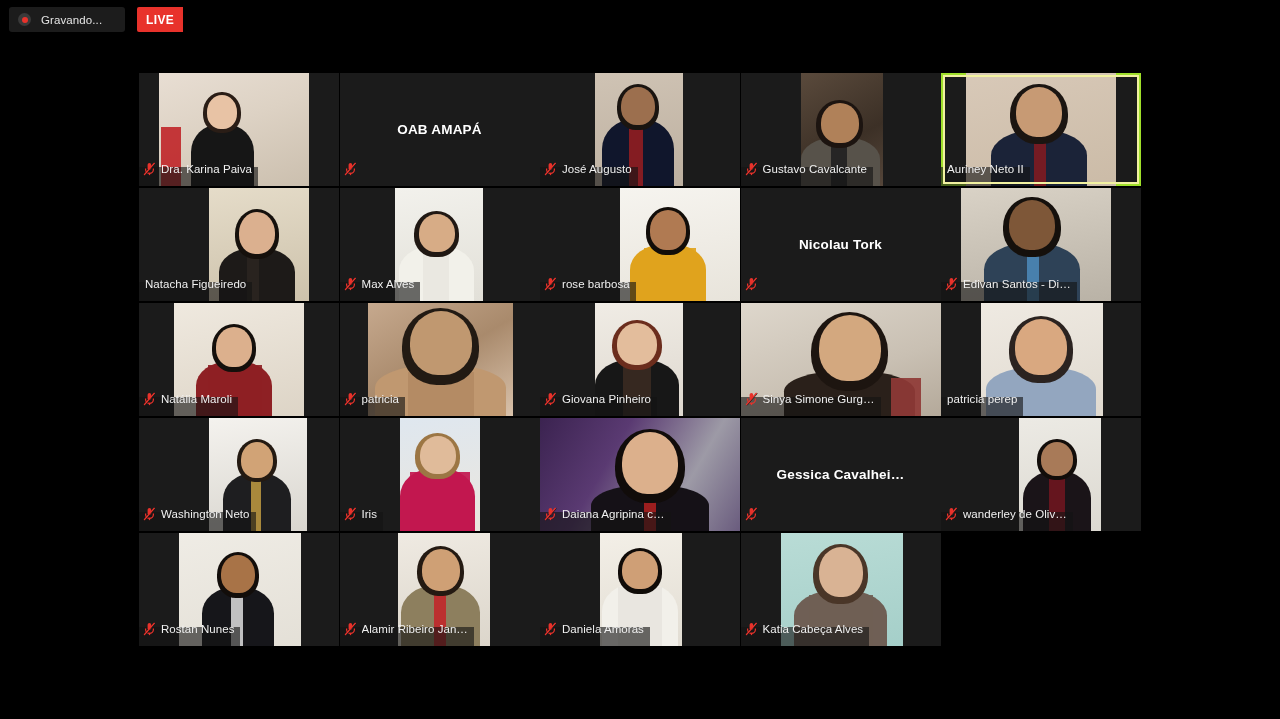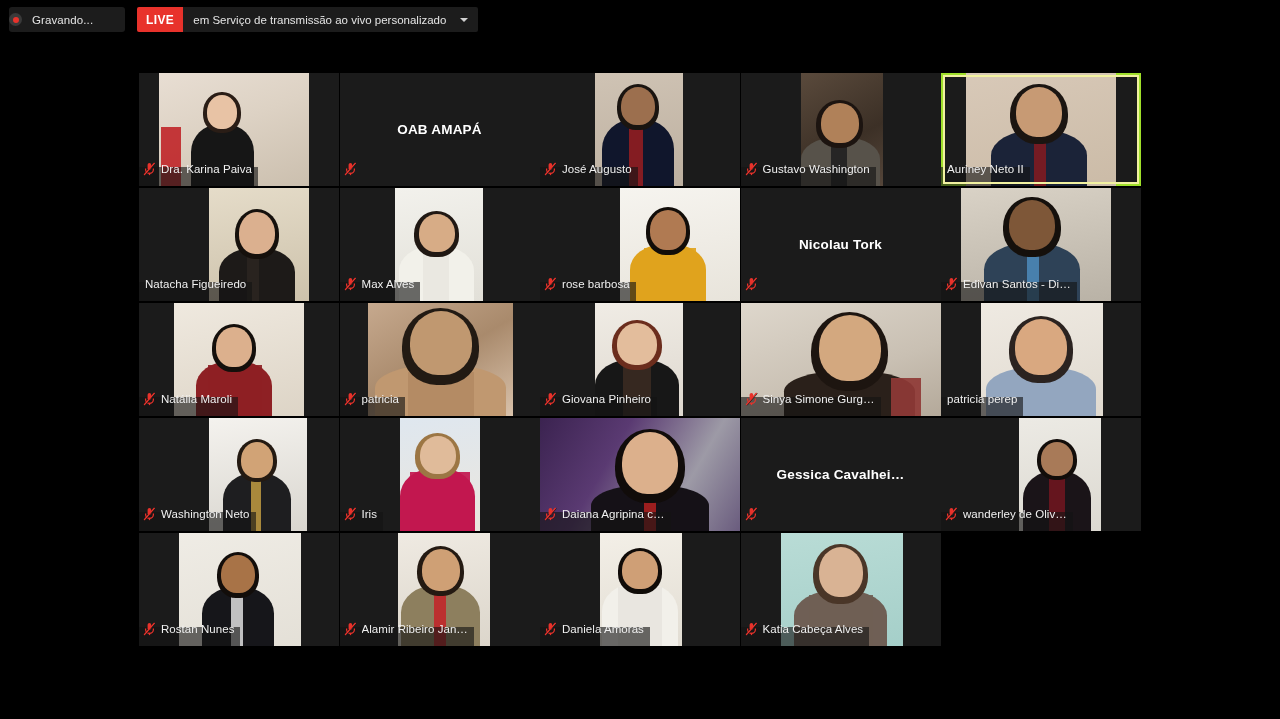--- a/index.html
+++ b/index.html
@@ -15,20 +15,21 @@
     position: absolute; left: 0; top: 0;
     width: 1280px; height: 40px;
     background: #000;
   }
   #rec-pill {
     position: absolute; left: 9px; top: 7px;
     width: 116px; height: 25px;
     background: #1c1c1c;
     border-radius: 3px;
     display: flex; align-items: center;
+    padding-left: 9px;
   }
   #rec-dot-ring {
     width: 13px; height: 13px; border-radius: 50%;
     background: #3a3a3a;
     display: flex; align-items: center; justify-content: center;
     flex: 0 0 auto;
   }
   #rec-dot-ring i {
     display: block; width: 6px; height: 6px;
     border-radius: 50%; background: #e8322b;
@@ -141,24 +142,20 @@
 
   <div id="rec-pill">
     <span id="rec-dot-ring">
         <i></i>
       </span>
     <span id="rec-label">Gravando...</span>
   </div>
 
   <div id="live-group">
     <span id="live-badge">LIVE</span>
-    <span id="live-text-wrap">
-      <span id="live-text">em Serviço de transmissão ao vivo personalizado</span>
-      <span id="live-caret"></span>
-    </span>
   </div>
 
 </div>
 
 <div id="gallery">
     <div class="tile">
       <div class="vid" style="left: 20px; width: 150px; background: linear-gradient(160deg, rgb(232, 222, 211) 0%, rgb(221, 210, 196) 45%, rgb(203, 191, 174) 100%);">
         <div class="torso" style="background: rgb(22, 22, 22); left: 31.5px; width: 63px; top: 50.9px; bottom: 0px;"></div>
         <div class="torso" style="background: rgb(192, 40, 43); left: 2px; width: 20px; top: 54.3px; bottom: 0px; border-radius: 0px; opacity: 0.92;"></div>
         <div class="head" style="background: rgb(42, 29, 22); left: 44.4px; top: 19px; width: 37.2px; height: 40.8px;"></div>
@@ -229,21 +226,21 @@
           <svg width="13" height="14" viewBox="0 0 13 14" aria-hidden="true">
             <g fill="#e8322b">
               <rect x="4.6" y="1" width="3.6" height="7" rx="1.8"></rect>
               <path d="M2.6 6.4v1.1c0 2.2 1.8 3.9 3.9 3.9s3.9-1.7 3.9-3.9V6.4" fill="none" stroke="#e8322b" stroke-width="1.25"></path>
               <rect x="5.85" y="10.8" width="1.3" height="2.3"></rect>
             </g>
             <line x1="1.2" y1="12.9" x2="11.6" y2="0.9" stroke="#e8322b" stroke-width="1.5"></line>
             <line x1="2.1" y1="13.4" x2="12.5" y2="1.4" stroke="#151515" stroke-width="0.7"></line>
           </svg>
         </span>
-        <span class="pname">Gustavo Washington</span>
+        <span class="pname">Gustavo Cavalcante</span>
       </div>
     </div>
     <div class="tile active">
       <div class="vid" style="left: 25px; width: 150px; background: linear-gradient(165deg, rgb(216, 201, 184) 0%, rgb(203, 187, 167) 100%);">
         <div class="torso" style="background: rgb(27, 35, 56); left: 24.7px; width: 96.6px; top: 56.5px; bottom: 0px;"></div>
         <div class="torso" style="background: rgb(125, 27, 34); left: 68px; width: 12px; top: 61.5px; bottom: 0px; border-radius: 0px; opacity: 0.92;"></div>
         <div class="head" style="background: rgb(27, 21, 17); left: 44.48px; top: 11px; width: 57.04px; height: 60px;"></div>
         <div class="head" style="background: rgb(199, 154, 116); left: 50px; top: 14px; width: 46px; height: 50px;"></div>
       </div>
       <div class="overlay nomic">

